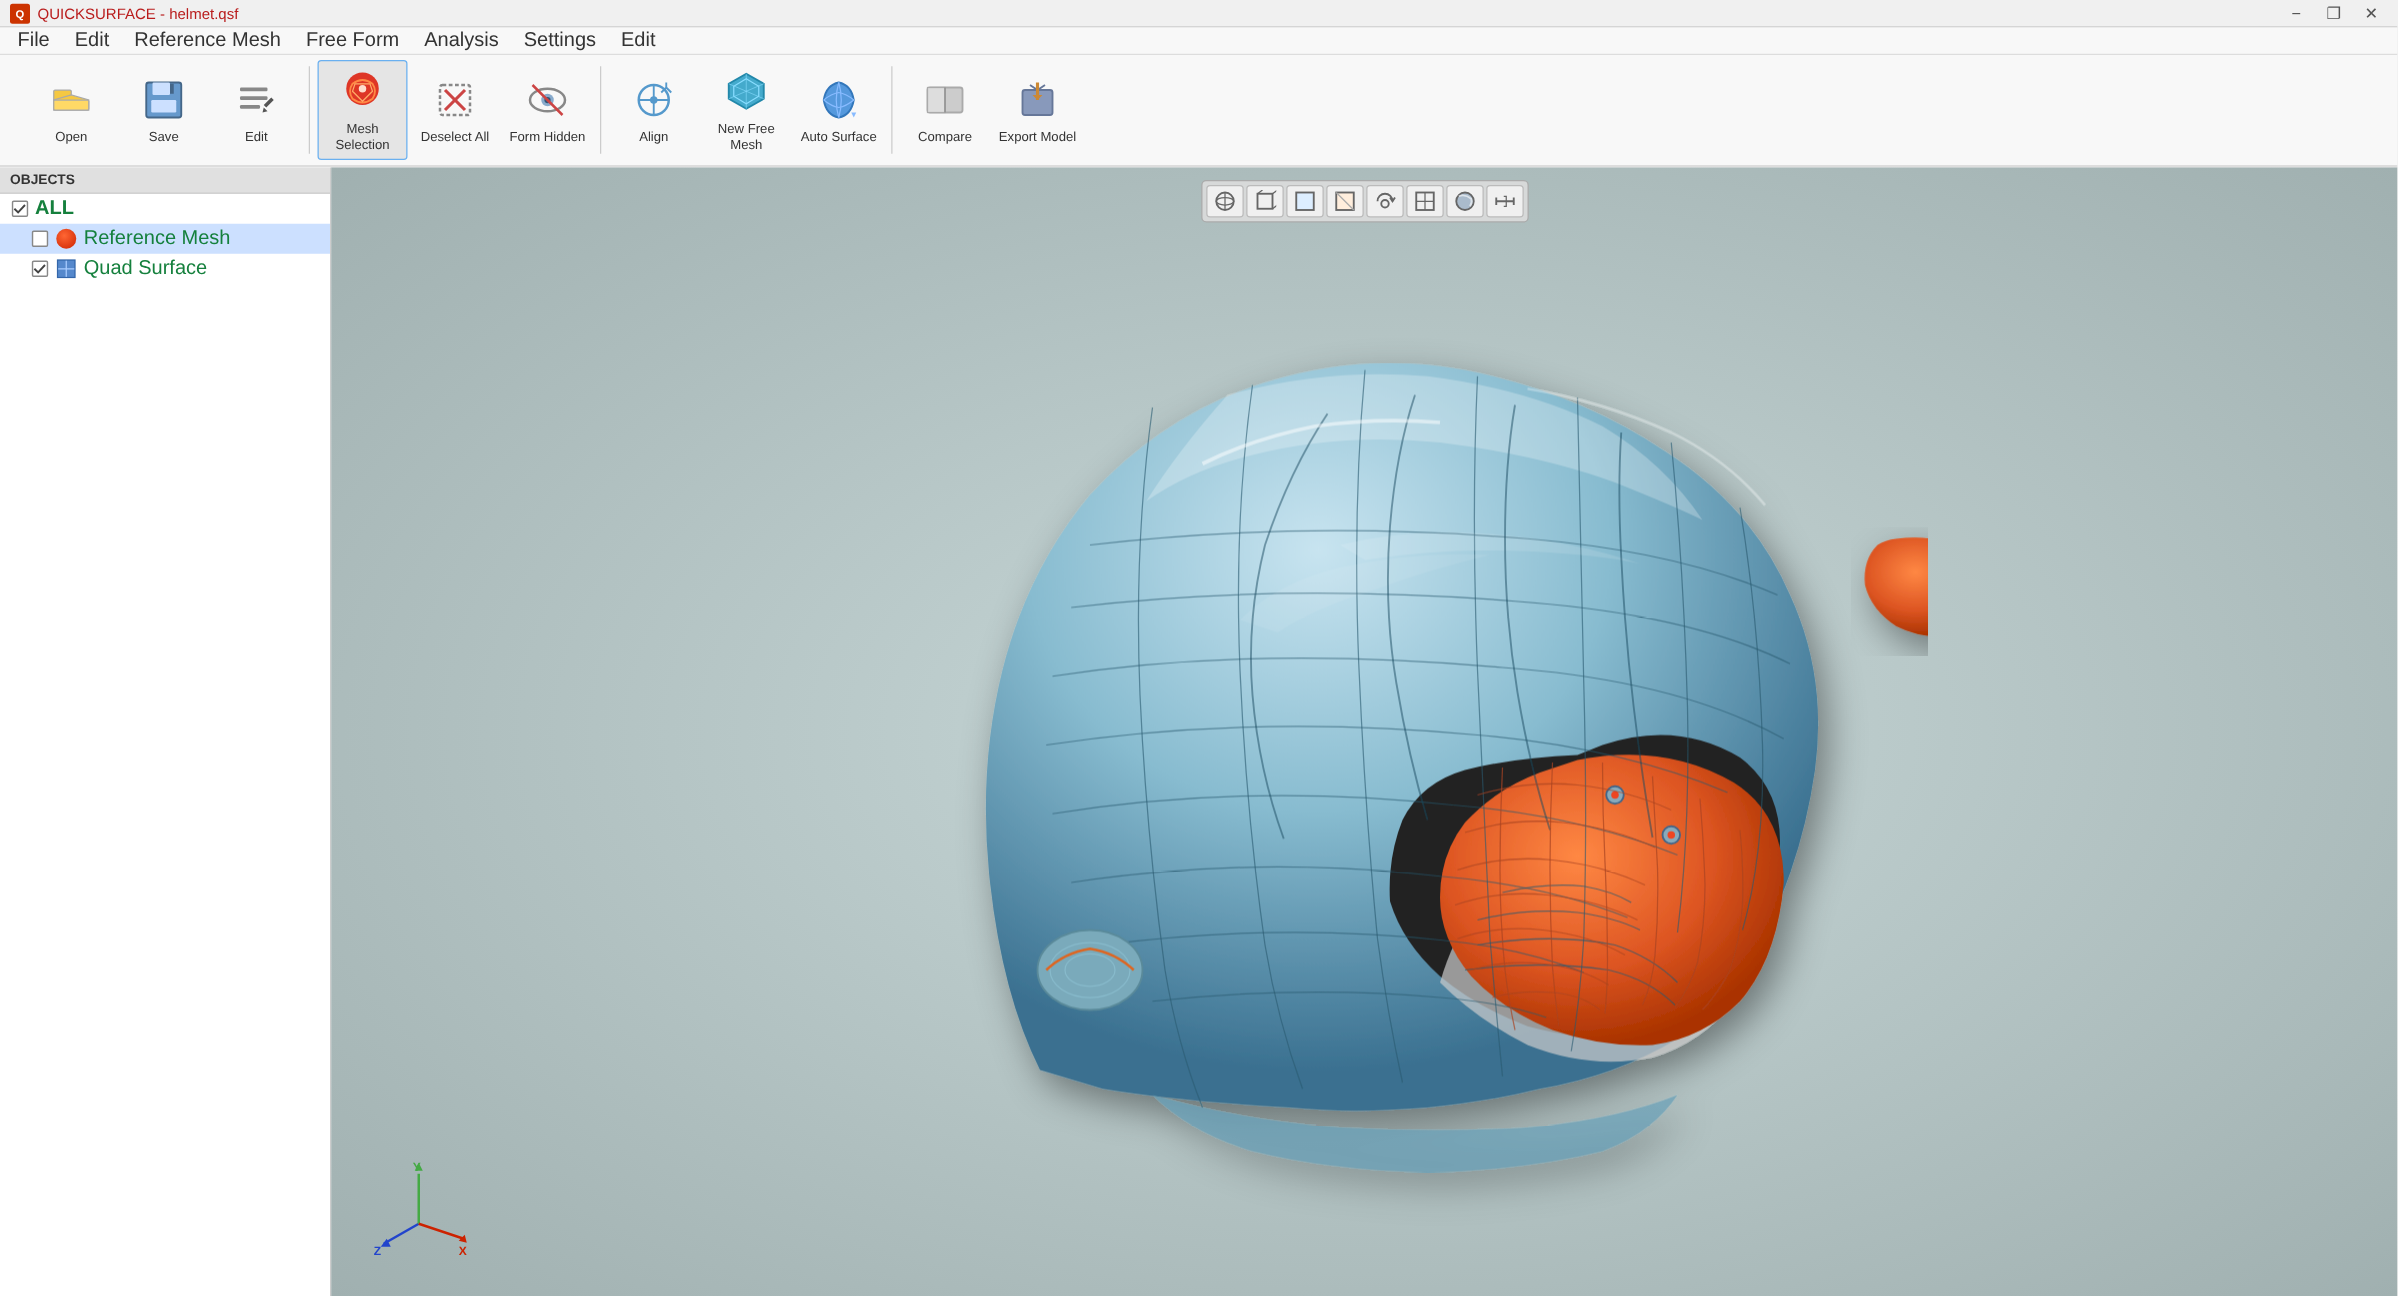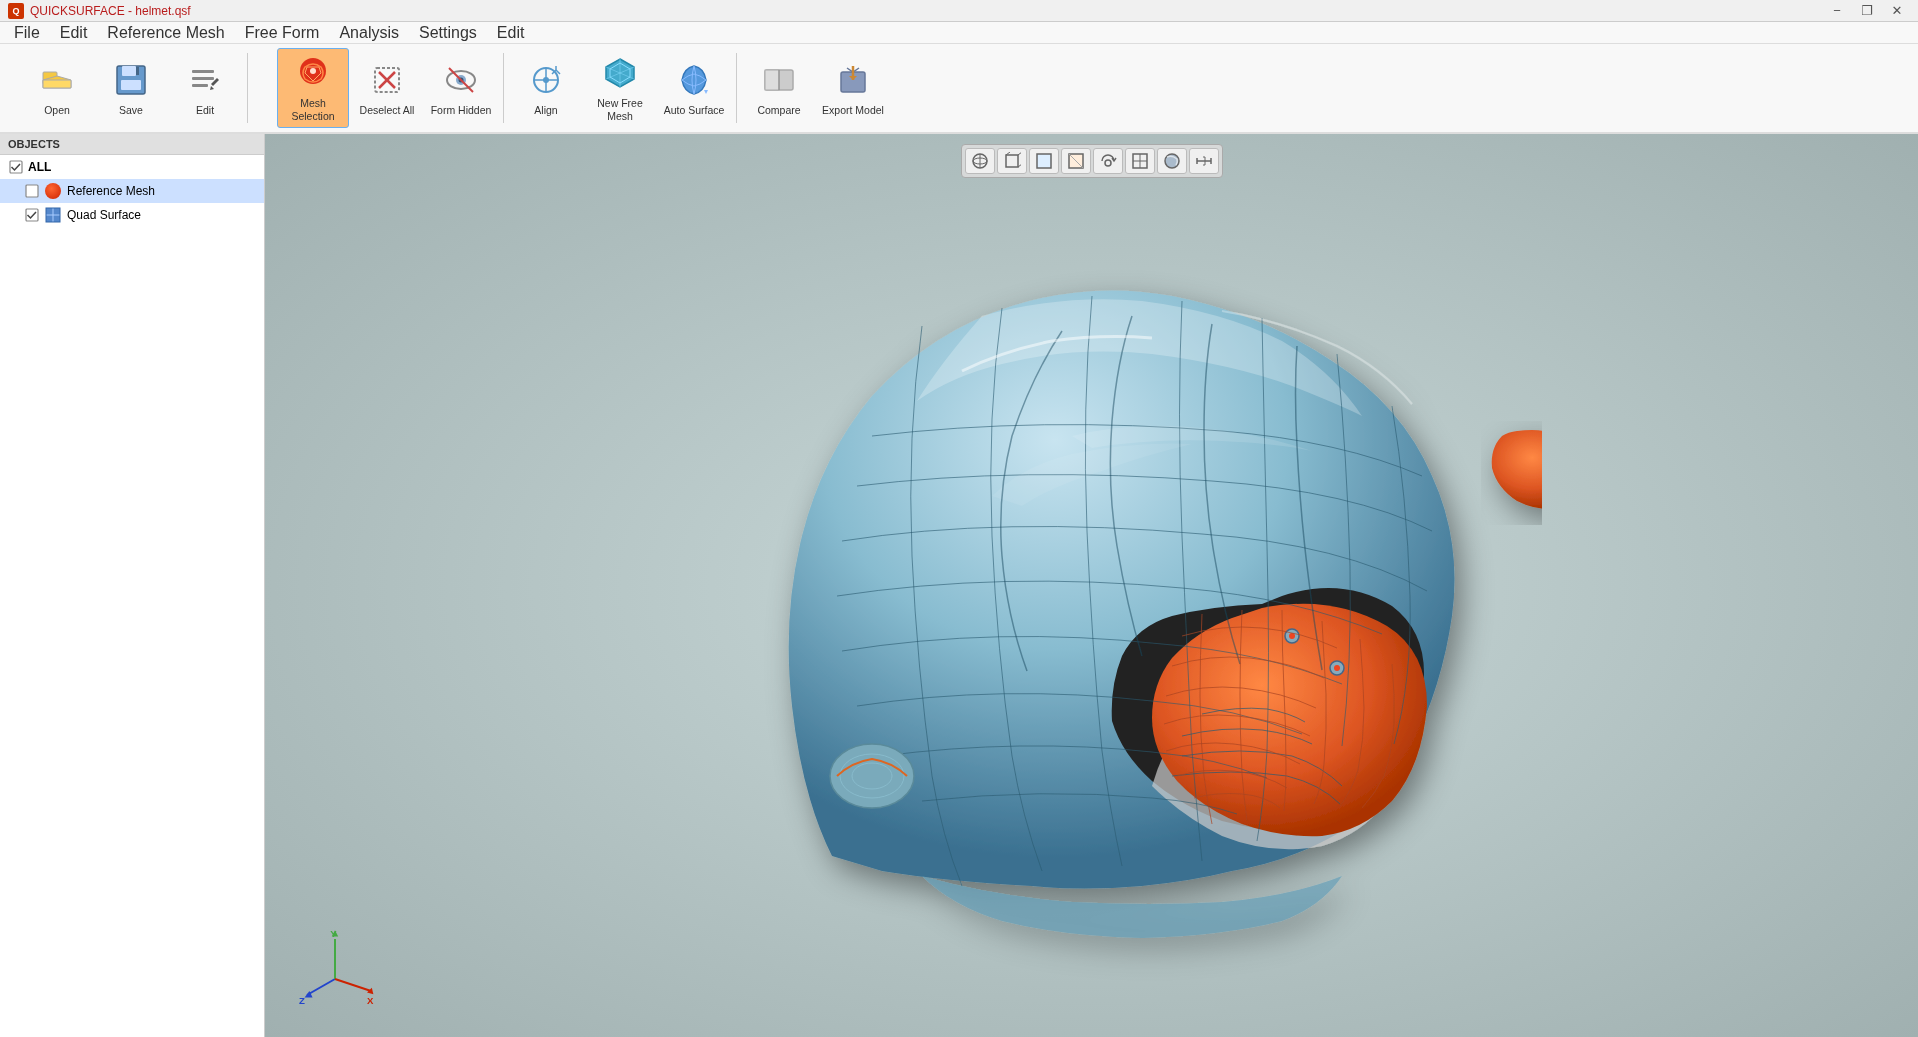--- a/index.html
+++ b/index.html
@@ -101,23 +101,22 @@
       width: 72px;
       height: 80px;
       border: 1px solid transparent;
       background: transparent;
       cursor: pointer;
       border-radius: 3px;
       gap: 4px;
       padding: 4px 2px;
     }
     .toolbar-btn.active {
-      background: #fdba74;
+      background: #e5e5e5;
       border-color: #6ab0f0;
-      margin-left: 23px;
     }
     .toolbar-icon {
       width: 40px;
       height: 40px;
       display: flex;
       align-items: center;
       justify-content: center;
     }
     .toolbar-label {
       font-size: 10.5px;
@@ -161,22 +160,22 @@
     }
     #objects-list {
       flex: 1;
       overflow-y: auto;
     }
     .tree-item {
       display: flex;
       align-items: center;
       padding: 3px 8px;
       cursor: pointer;
-      font-size: 12px;
-      color: #000000;
+      font-size: 16px;
+      color: #15803d;
       height: 24px;
     }
     .tree-item.selected { background: #cce0ff; }
     .tree-item.root {
       font-weight: bold;
     }
     .tree-item-indent {
       width: 16px;
     }
     .check-icon {

